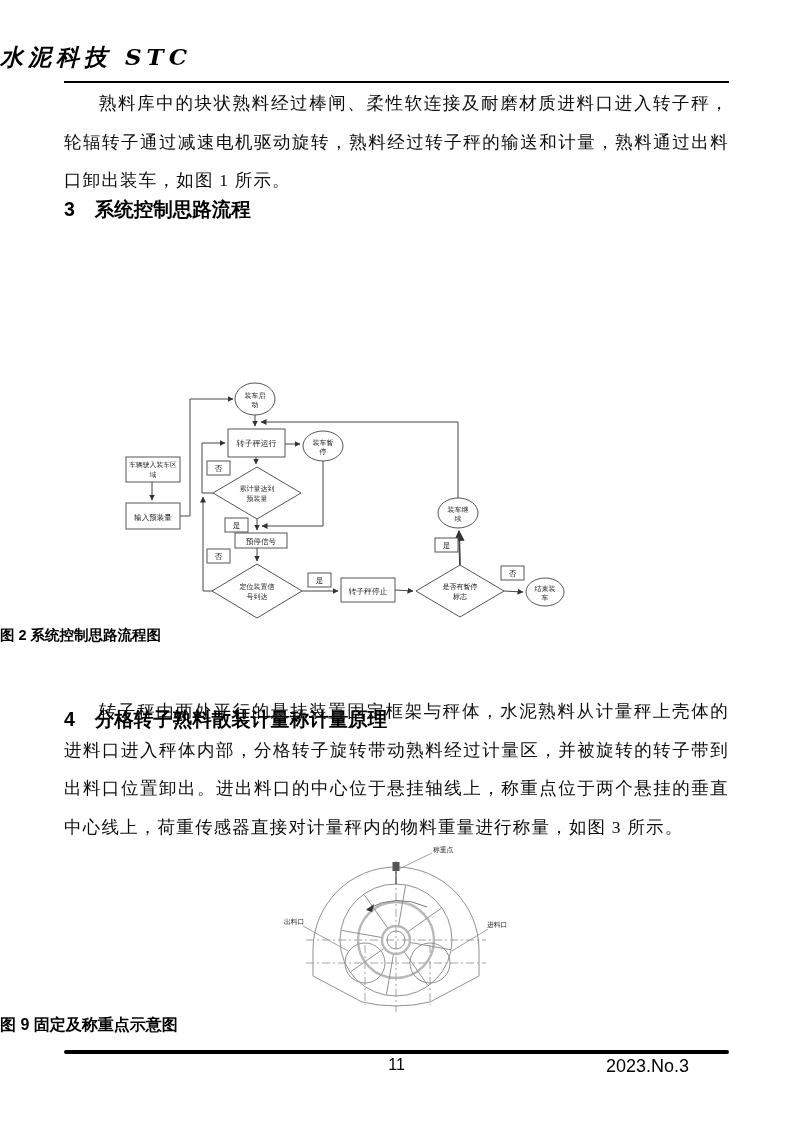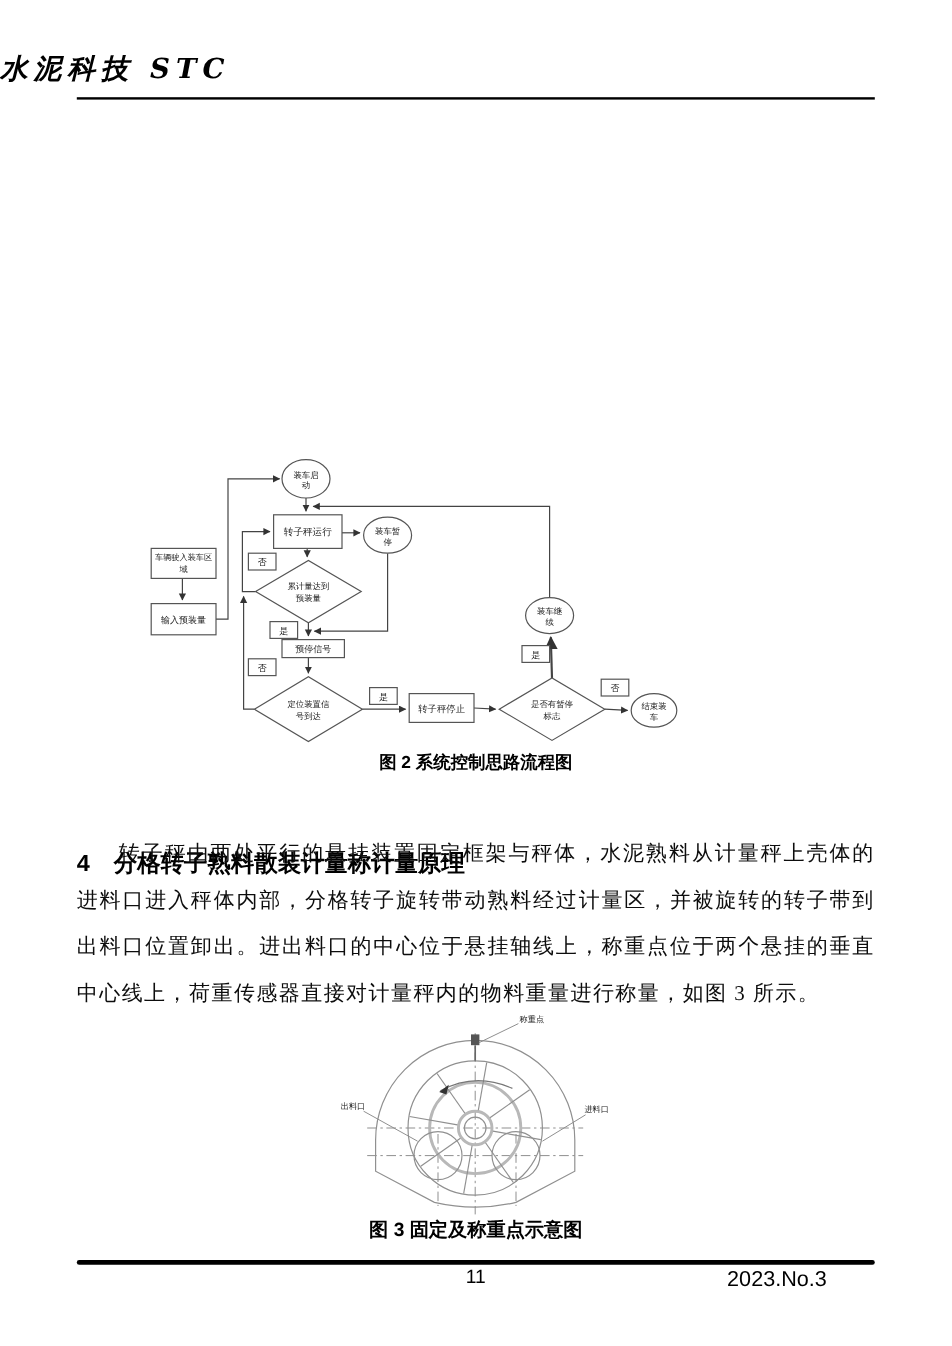--- a/index.html
+++ b/index.html
@@ -13,21 +13,21 @@
   .body-par{left:64px;width:665px;font-size:17.5px;line-height:38.5px;letter-spacing:1.2px;
         text-align:justify;text-indent:2em;color:#0d0d0d;}
   .p1{top:84px;}
   .p2{top:230px;}
   .p3{top:692px;}
   .sec-head{left:64px;width:665px;font-family:"Liberation Sans","DejaVu Sans",sans-serif;
         font-weight:bold;font-size:19.5px;color:#000;}
   .h3{top:196px;}
   .h4{top:684px;margin-top:22px;}
   .sec-num{display:inline-block;margin-right:20px;}
-  .fig-caption{left:0;width:793px;text-align:center;
+  .fig-caption{left:0;width:793px;text-align:left;
         font-family:"Liberation Sans","DejaVu Sans",sans-serif;font-weight:bold;color:#000;}
   .cap2{top:626px;font-size:14.5px;}
   .cap3{top:1015px;font-size:16px;}
   .flow-svg{top:380px;left:95px;}
   .fig3-svg{top:840px;left:278px;}
   .foot-rule{top:1050px;left:64px;width:665px;height:3.5px;background:#000;border-radius:2px;}
   .foot-page{top:1056px;left:0;width:793px;text-align:center;font-size:16px;color:#000;
         font-family:"Liberation Sans","DejaVu Sans",sans-serif;}
   .foot-issue{top:1056px;right:104px;font-size:18px;color:#000;
         font-family:"Liberation Sans","DejaVu Sans",sans-serif;}
@@ -40,21 +40,23 @@
   .dashdot{fill:none;stroke:#8a8a8a;stroke-width:0.8;stroke-dasharray:8 3 2 3;}
 </style>
 </head>
 <body>
 
 <div class="page">
 
   <div class="abs journal-title">水泥科技 STC</div>
   <div class="abs head-rule"></div>
 
-
+  <div class="abs body-par p1">熟料库中的块状熟料经过棒闸、柔性软连接及耐磨材质进料口进入转子秤，轮辐转子通过减速电机驱动旋转，熟料经过转子秤的输送和计量，熟料通过出料口卸出装车，如图 1 所示。</div>
+
+  <div class="abs sec-head h3"><span class="sec-num">3</span><span>系统控制思路流程</span></div>
 
 
   <svg class="abs flow-svg" width="640" height="250" viewBox="95 380 640 250">
     <defs>
       <marker id="arr" markerWidth="7" markerHeight="7" refX="5.5" refY="3" orient="auto">
         <path d="M0,0 L6,3 L0,6 Z" fill="#333"></path>
       </marker>
     </defs>
 
     <g>
@@ -180,19 +182,19 @@
     <g>
       <line x1="432" y1="853" x2="399" y2="869" stroke="#8a8a8a" stroke-width="0.8"></line>
       <text x="433" y="852" font-size="6.8" text-anchor="start">称重点</text>
       <line x1="303" y1="926" x2="348" y2="951" stroke="#8a8a8a" stroke-width="0.8"></line>
       <text x="284" y="924" font-size="6.8" text-anchor="start">出料口</text>
       <line x1="488" y1="929" x2="452" y2="951" stroke="#8a8a8a" stroke-width="0.8"></line>
       <text x="487" y="927" font-size="6.8" text-anchor="start">进料口</text>
     </g>
   </svg>
 
-  <div class="abs fig-caption cap3">图 3  固定及称重点示意图</div>
+  <div class="abs fig-caption cap3">图 9  固定及称重点示意图</div>
 
   <div class="abs foot-rule"></div>
   <div class="abs foot-page">11</div>
   <div class="abs foot-issue">2023.No.3</div>
 
 </div>
 
 </body></html>

